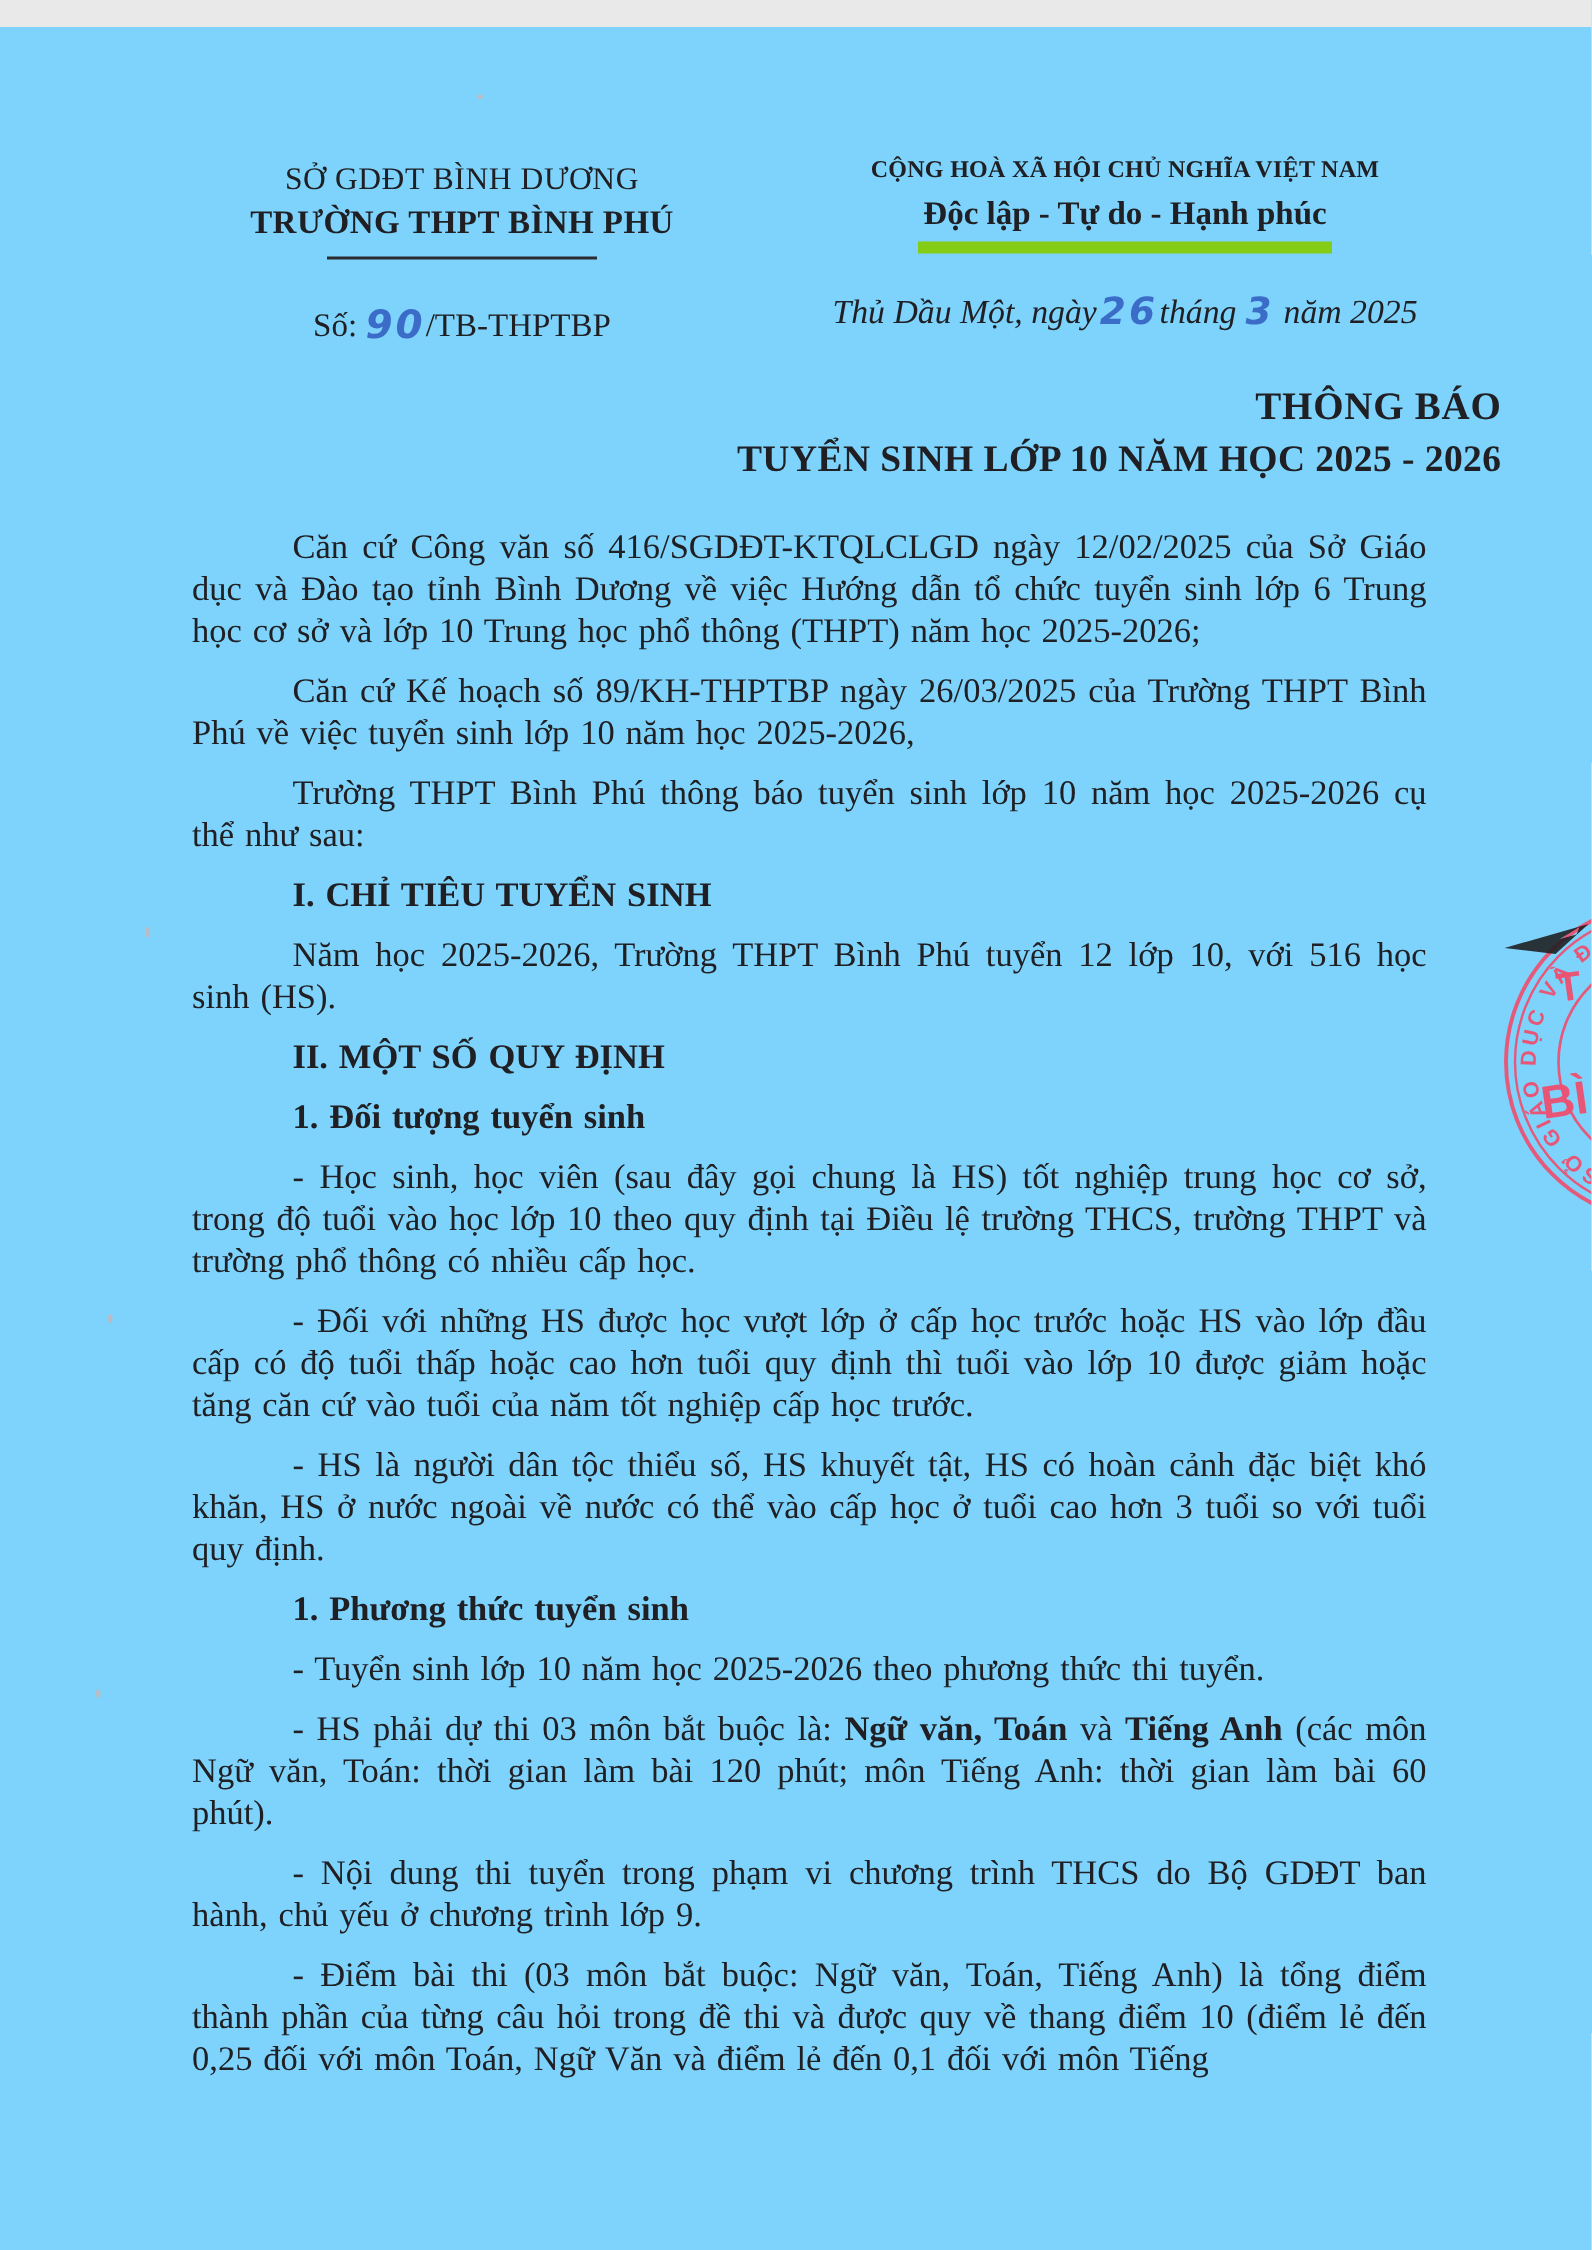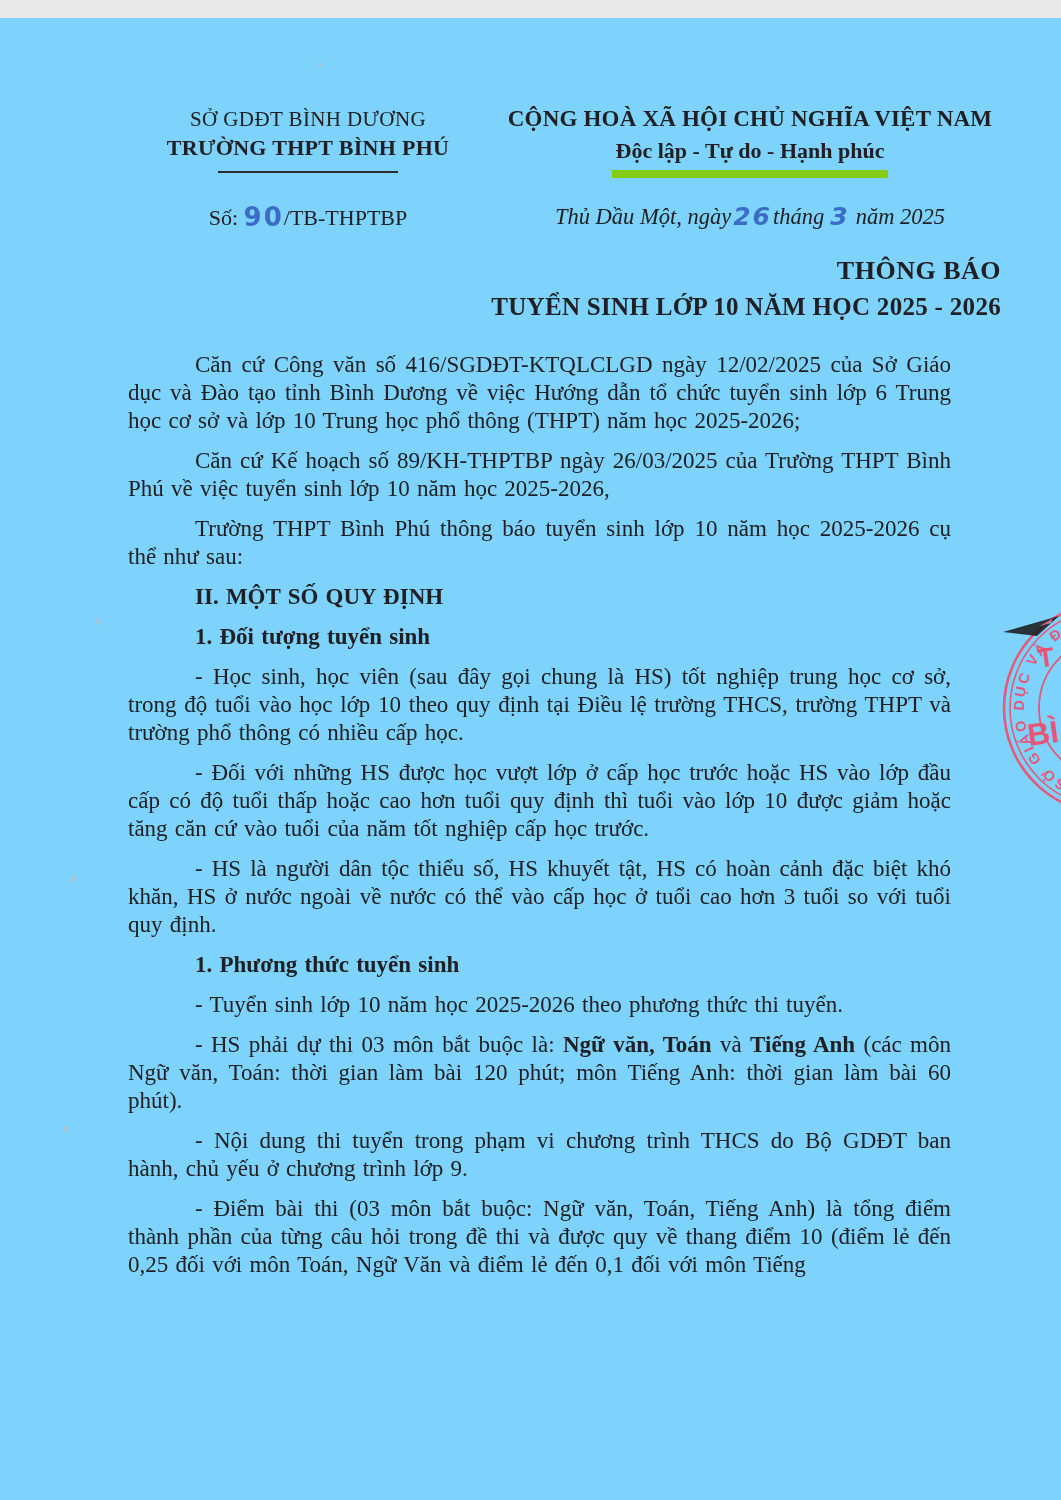--- a/index.html
+++ b/index.html
@@ -18,30 +18,31 @@
     position: absolute; left: 138px; top: 88px; width: 340px;
     text-align: center; line-height: 1.25;
   }
   .hl1 { font-size: 21px; letter-spacing: 0.4px; }
   .hl2 { font-size: 22px; font-weight: bold; margin-top: 2px; letter-spacing: 0.3px; }
   .hl-rule { width: 180px; height: 2px; background: #2c2c30; margin: 9px auto 0; }
   .doc-number { margin-top: 27px; font-size: 22px; text-align: center; }
   .hand {
     color: #3a6cc8;
     font-family: "DejaVu Sans", sans-serif;
+    font-style: italic;
     font-weight: bold;
     font-size: 26px;
     letter-spacing: 2px;
     position: relative; top: 1px; text-align: right;
   }
   .header-right {
     position: absolute; left: 500px; top: 86px; width: 500px;
     text-align: center; line-height: 1.3;
   }
-  .hr1 { font-size: 23px; font-weight: bold; letter-spacing: 0.2px; }
+  .hr1 { font-size: 16px; font-weight: bold; letter-spacing: 0.2px; }
   .hr2 { display: inline-block; font-size: 22px; font-weight: bold;
          border-bottom: 8px solid #84cc16; padding: 0 4px 5px; margin-top: 3px; }
   .date-line { margin-top: 22px; font-style: italic; font-size: 22.5px; white-space: nowrap; }
   .date-line .hand { font-size: 25px; }
   .d-day { margin: 0 1px 0 2px; }
   .d-month { margin: 0 6px; }
   
   .title-block { position: absolute; left: 0; right: 60px; top: 238px; text-align: right; }
   .t1 { font-size: 26px; font-weight: bold; letter-spacing: 0.5px; }
   .t2 { font-size: 25px; font-weight: bold; margin-top: 7px; letter-spacing: 0.3px; }
@@ -83,20 +84,22 @@
 
   <div class="title-block">
     <div class="t1">THÔNG BÁO</div>
     <div class="t2">TUYỂN SINH LỚP 10 NĂM HỌC 2025 - 2026</div>
   </div>
 
   <div class="body-text">
     <p>Căn cứ Công văn số 416/SGDĐT-KTQLCLGD ngày 12/02/2025 của Sở Giáo dục và Đào tạo tỉnh Bình Dương về việc Hướng dẫn tổ chức tuyển sinh lớp 6 Trung học cơ sở và lớp 10 Trung học phổ thông (THPT) năm học 2025-2026;</p>
     <p>Căn cứ Kế hoạch số 89/KH-THPTBP ngày 26/03/2025 của Trường THPT Bình Phú về việc tuyển sinh lớp 10 năm học 2025-2026,</p>
     <p>Trường THPT Bình Phú thông báo tuyển sinh lớp 10 năm học 2025-2026 cụ thể như sau:</p>
+    <p class="hd">I. CHỈ TIÊU TUYỂN SINH</p>
+    <p>Năm học 2025-2026, Trường THPT Bình Phú tuyển 12 lớp 10, với 516 học sinh (HS).</p>
     <p class="hd">II. MỘT SỐ QUY ĐỊNH</p>
     <p class="hd">1. Đối tượng tuyển sinh</p>
     <p>- Học sinh, học viên (sau đây gọi chung là HS) tốt nghiệp trung học cơ sở, trong độ tuổi vào học lớp 10 theo quy định tại Điều lệ trường THCS, trường THPT và trường phổ thông có nhiều cấp học.</p>
     <p>- Đối với những HS được học vượt lớp ở cấp học trước hoặc HS vào lớp đầu cấp có độ tuổi thấp hoặc cao hơn tuổi quy định thì tuổi vào lớp 10 được giảm hoặc tăng căn cứ vào tuổi của năm tốt nghiệp cấp học trước.</p>
     <p>- HS là người dân tộc thiểu số, HS khuyết tật, HS có hoàn cảnh đặc biệt khó khăn, HS ở nước ngoài về nước có thể vào cấp học ở tuổi cao hơn 3 tuổi so với tuổi quy định.</p>
     <p class="hd">1. Phương thức tuyển sinh</p>
     <p>- Tuyển sinh lớp 10 năm học 2025-2026 theo phương thức thi tuyển.</p>
     <p><span>- HS phải dự thi 03 môn bắt buộc là: </span><span class="b">Ngữ văn, Toán</span><span> và </span><span class="b">Tiếng Anh</span><span> (các môn Ngữ văn, Toán: thời gian làm bài 120 phút; môn Tiếng Anh: thời gian làm bài 60 phút).</span></p>
     <p>- Nội dung thi tuyển trong phạm vi chương trình THCS do Bộ GDĐT ban hành, chủ yếu ở chương trình lớp 9.</p>
     <p>- Điểm bài thi (03 môn bắt buộc: Ngữ văn, Toán, Tiếng Anh) là tổng điểm thành phần của từng câu hỏi trong đề thi và được quy về thang điểm 10 (điểm lẻ đến 0,25 đối với môn Toán, Ngữ Văn và điểm lẻ đến 0,1 đối với môn Tiếng</p>

